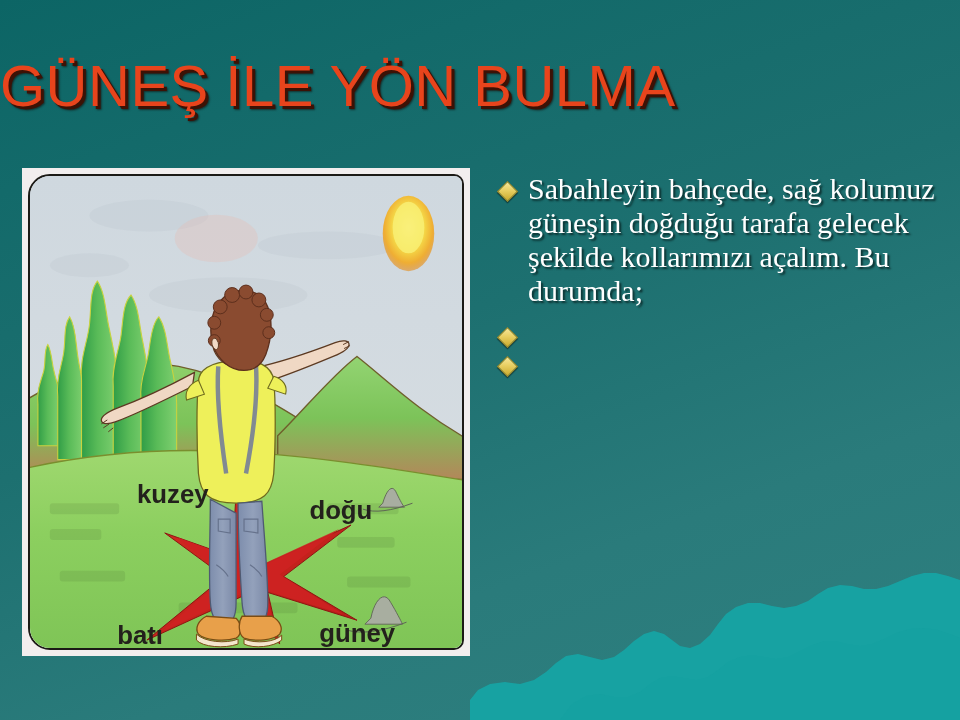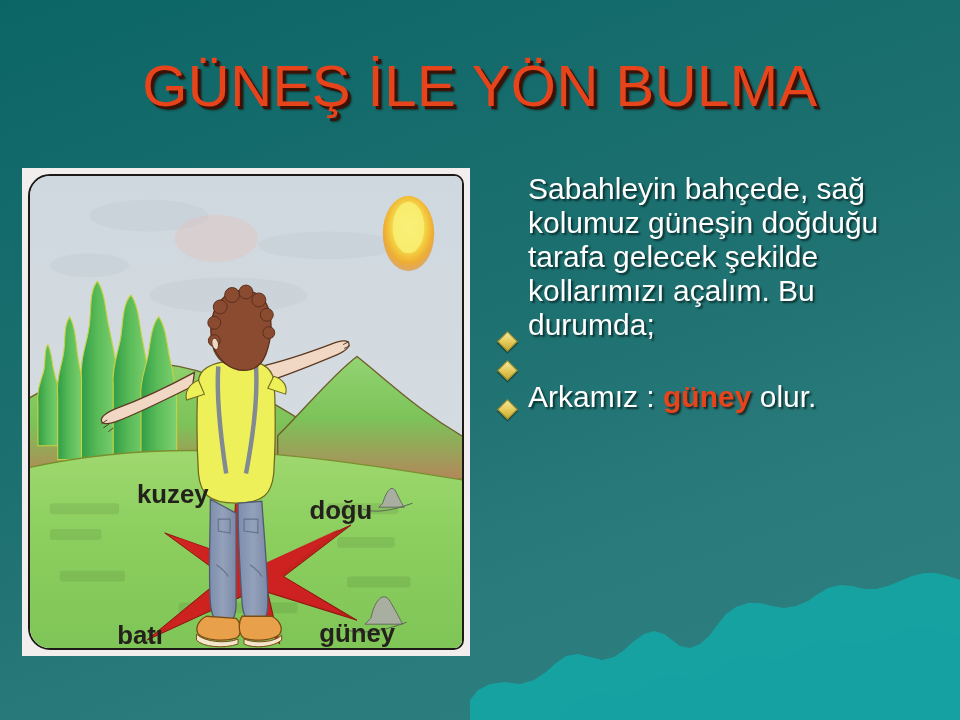--- a/index.html
+++ b/index.html
@@ -28,21 +28,21 @@
     width: 960px; height: 720px;
     pointer-events: none;
   }
 
   
   #title {
     position: absolute;
     left: 0;
     top: 52px;
     width: 960px;
-    text-align: center;
+    text-align: left;
     font-size: 58px;
     font-weight: normal;
     letter-spacing: 0.5px;
     color: #e8441c;
     text-shadow: 3px 3px 0 #3c1206, 4px 4px 2px rgba(20,5,0,0.55);
     white-space: nowrap;
   }
 
   
   #picture-frame {
@@ -69,22 +69,23 @@
 
   
   #bullets {
     position: absolute;
     left: 496px;
     top: 172px;
     width: 442px;
   }
   .bullet-row {
     display: flex;
-    align-items: flex-end;
+    align-items: flex-start;
     margin-bottom: 2px;
+    font-family: Liberation Serif, serif;
   }
   .bullet-marker {
     flex: 0 0 auto;
     width: 13px;
     height: 13px;
     margin: 12px 13px 0 4px;
     background: linear-gradient(135deg, #f7e79a 0%, #e8cf62 45%, #c9a92c 100%);
     border: 1px solid #a98c22;
     transform: rotate(45deg);
     box-shadow: 1px 1px 1px rgba(0,0,0,0.45);
@@ -307,17 +308,16 @@
     </div>
 
 
     <div class="bullet-row">
       <span class="bullet-marker"></span>
     </div>
 
 
     <div class="bullet-row">
       <span class="bullet-marker"></span>
-      <span class="bullet-text short"><span>Arkamız : </span><span class="hl">güney</span><span> olur.</span></span>
     </div>
 
   </div>
 </div>
 
 </body></html>

